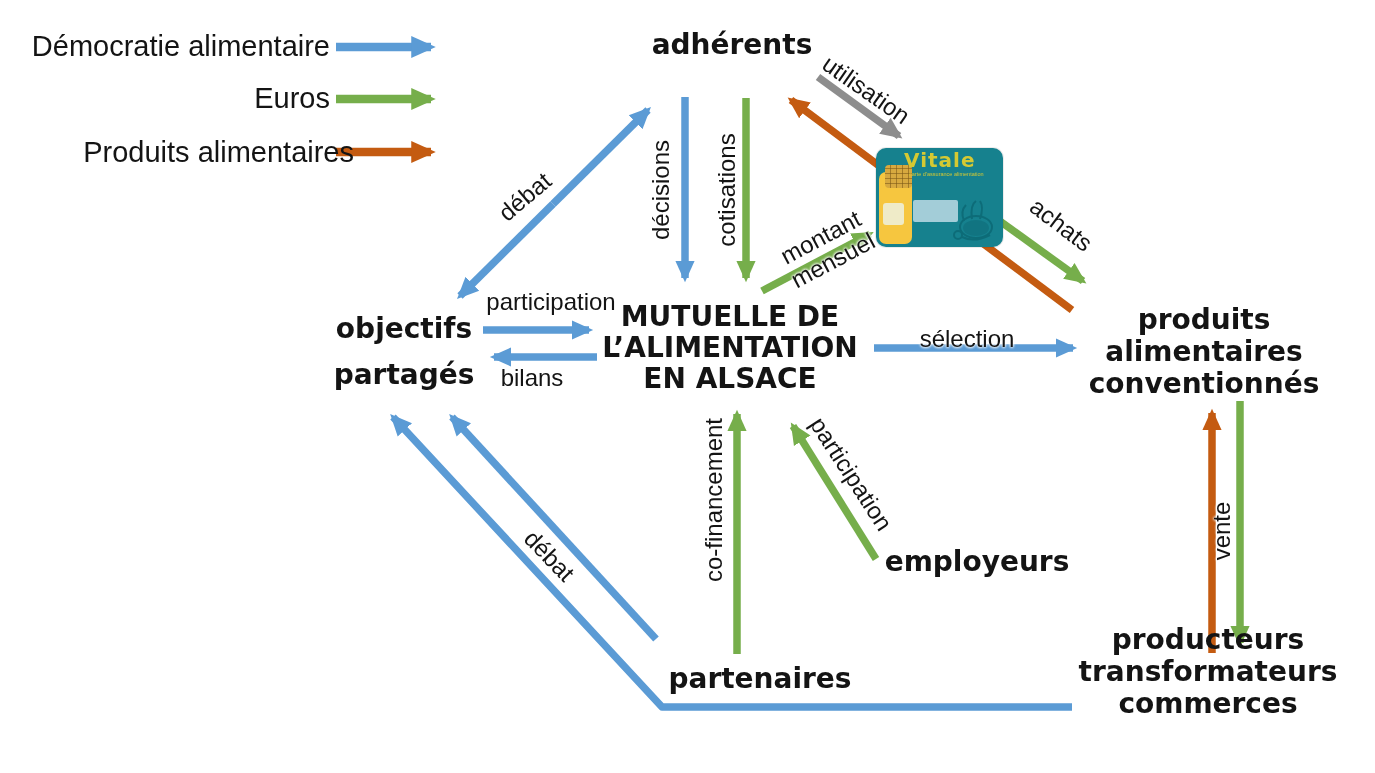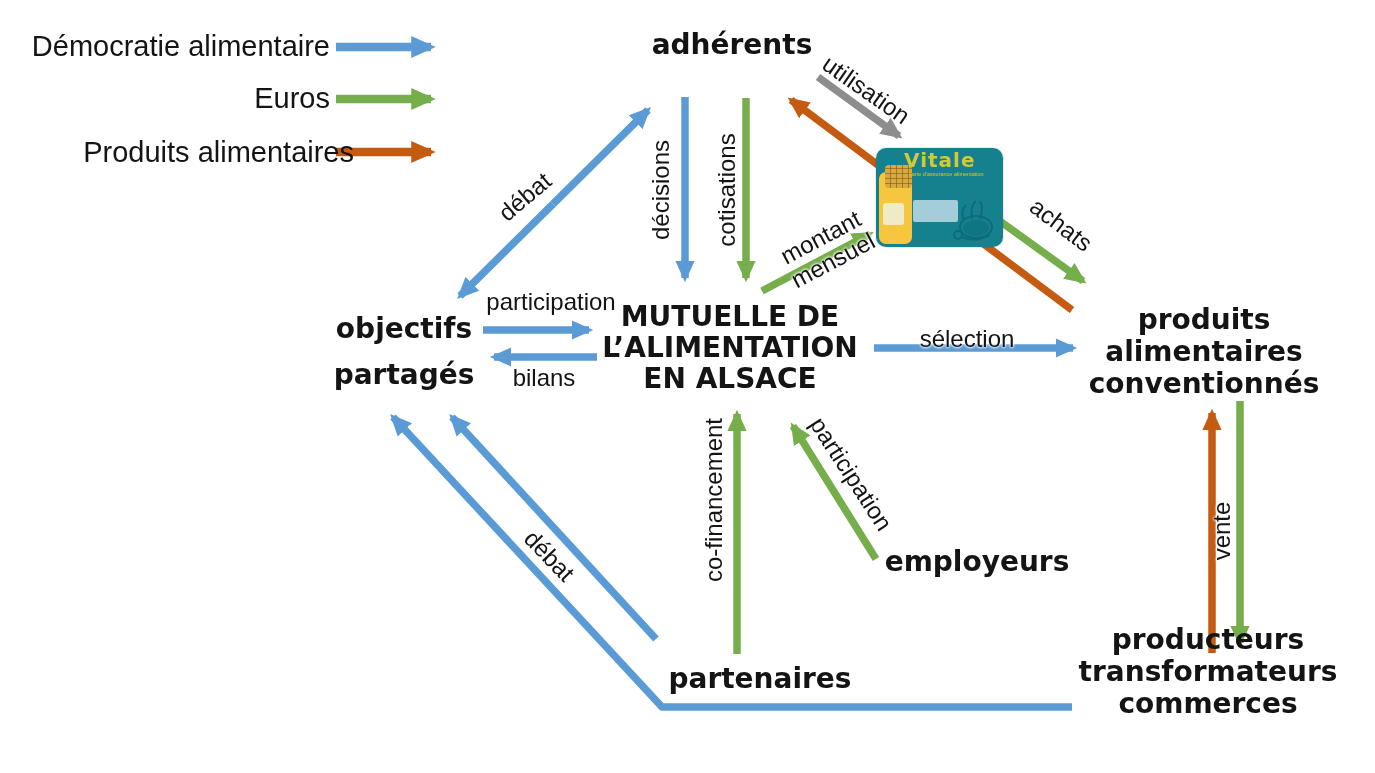--- a/index.html
+++ b/index.html
@@ -139,20 +139,20 @@
   <div class="node" style="left:760px;top:678px;">partenaires</div>
 
   <div class="lbl r-m40" style="left:525px;top:197px;">débat</div>
   <div class="lbl r-m90" style="left:661px;top:190px;">décisions</div>
   <div class="lbl r-m90" style="left:727px;top:190px;">cotisations</div>
   <div class="lbl r-p35" style="left:866px;top:90px;">utilisation</div>
   <div class="lbl pre r-m28" style="left:827px;top:249px;">montant
 mensuel</div>
   <div class="lbl r-p37" style="left:1061px;top:225px;">achats</div>
   <div class="lbl" style="left:551px;top:302px;">participation</div>
-  <div class="lbl" style="left:544px;top:378px;">bilans</div>
+  <div class="lbl" style="left:532px;top:378px;">bilans</div>
   <div class="lbl" style="left:967px;top:327px;margin-top:12px;">sélection</div>
   <div class="lbl r-p57" style="left:851px;top:474px;">participation</div>
   <div class="lbl r-m90" style="left:714px;top:500px;">co-financement</div>
   <div class="lbl r-m90" style="left:1222px;top:531px;">vente</div>
   <div class="lbl r-p46" style="left:549px;top:556px;">débat</div>
 
 </div>
 
 </body></html>

